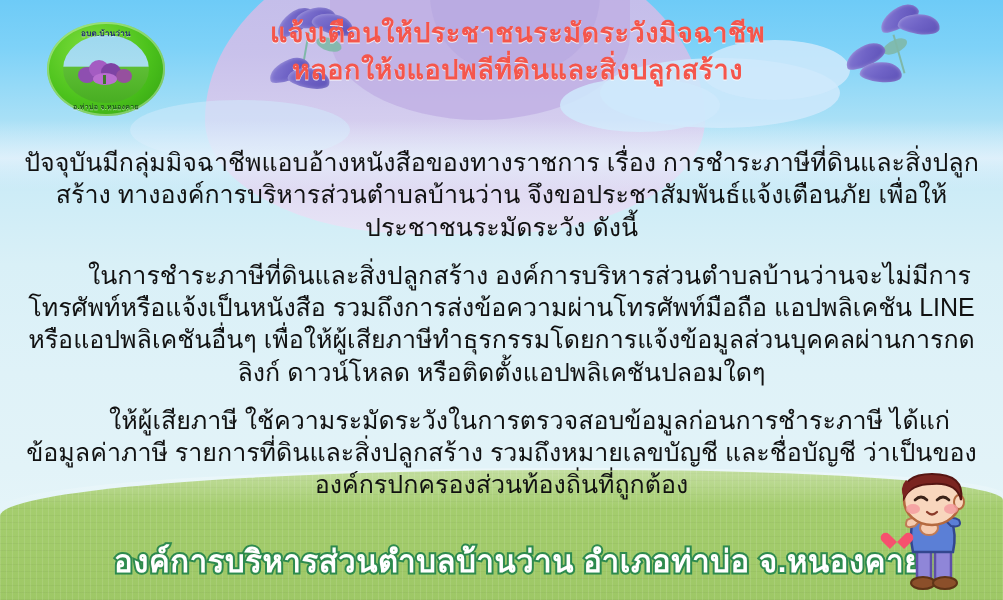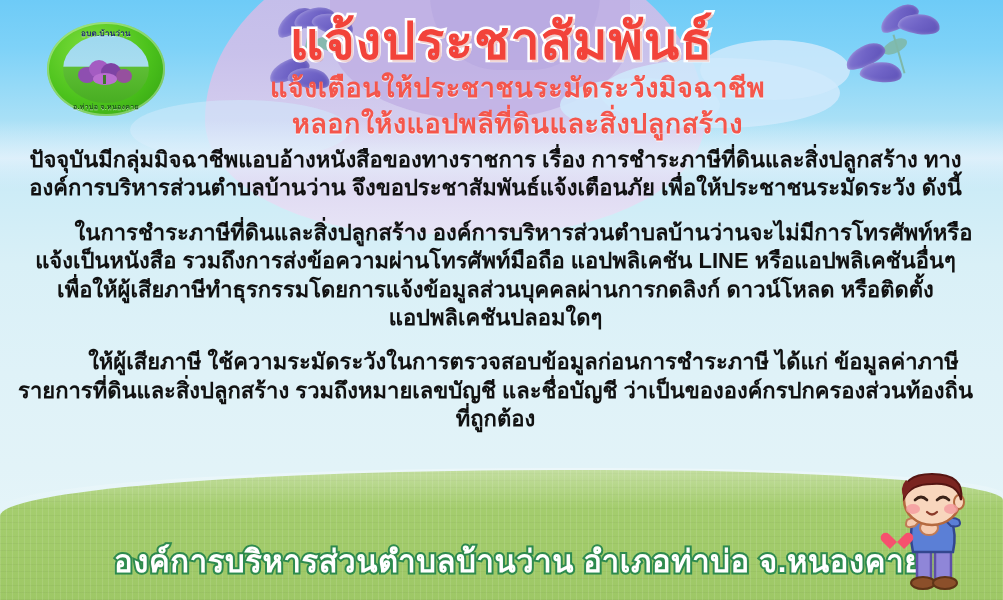--- a/index.html
+++ b/index.html
@@ -189,28 +189,28 @@
     line-height: 1.28;
     color: #f4564c;
     letter-spacing: .5px;
     text-shadow: 0 1px 0 rgba(255,255,255,.85);
     padding-left: 32px;
   }
 
   
   .body-text {
     position: absolute;
-    left: 16px;
+    left: 22px;
     top: 146px;
     width: 959px;
     z-index: 5;
     color: #111111;
     font-family: "Liberation Sans", sans-serif;
-    font-weight: bold;
-    font-size: 22px;
+    font-weight: normal;
+    font-size: 25px;
     line-height: 1.29;
     letter-spacing: 0px;
   }
   .para { margin-bottom: 16px; }
   .para.p1 { text-align: center; }
   .para.p2, .para.p3 { text-align: center; text-indent: 56px; }
   .para.p3 { margin-top: 6px; }
 
   
   .footer {
@@ -289,21 +289,20 @@
   <div class="flower" style="left:858px; top:6px;">
     <div class="stem" style="left:40px; top:28px; height:40px; transform:rotate(-16deg);"></div>
     <div class="petal" style="left:20px; top:2px;  transform:rotate(-28deg);"></div>
     <div class="petal" style="left:40px; top:8px;  transform:rotate(8deg);"></div>
     <div class="leaf" style="left:24px; top:34px; transform:rotate(-20deg);"></div>
     <div class="petal" style="left:-14px;top:40px; transform:rotate(-24deg);"></div>
     <div class="petal" style="left:2px;  top:56px; transform:rotate(6deg);"></div>
   </div>
 
   <div class="headline-wrap">
-    <div class="headline">แจ้งประชาสัมพันธ์</div>
     <div class="subhead">แจ้งเตือนให้ประชาชนระมัดระวังมิจฉาชีพ</div>
     <div class="subhead">หลอกให้งแอปพลีที่ดินและสิ่งปลูกสร้าง</div>
   </div>
 
   <div class="body-text">
     <div class="para p1">ปัจจุบันมีกลุ่มมิจฉาชีพแอบอ้างหนังสือของทางราชการ เรื่อง การชำระภาษีที่ดินและสิ่งปลูกสร้าง ทางองค์การบริหารส่วนตำบลบ้านว่าน จึงขอประชาสัมพันธ์แจ้งเตือนภัย เพื่อให้ประชาชนระมัดระวัง ดังนี้</div>
     <div class="para p2">ในการชำระภาษีที่ดินและสิ่งปลูกสร้าง องค์การบริหารส่วนตำบลบ้านว่านจะไม่มีการโทรศัพท์หรือแจ้งเป็นหนังสือ รวมถึงการส่งข้อความผ่านโทรศัพท์มือถือ แอปพลิเคชัน LINE หรือแอปพลิเคชันอื่นๆ เพื่อให้ผู้เสียภาษีทำธุรกรรมโดยการแจ้งข้อมูลส่วนบุคคลผ่านการกดลิงก์ ดาวน์โหลด หรือติดตั้งแอปพลิเคชันปลอมใดๆ</div>
     <div class="para p3">ให้ผู้เสียภาษี ใช้ความระมัดระวังในการตรวจสอบข้อมูลก่อนการชำระภาษี ได้แก่ ข้อมูลค่าภาษี รายการที่ดินและสิ่งปลูกสร้าง รวมถึงหมายเลขบัญชี และชื่อบัญชี ว่าเป็นขององค์กรปกครองส่วนท้องถิ่นที่ถูกต้อง</div>
   </div>
 

